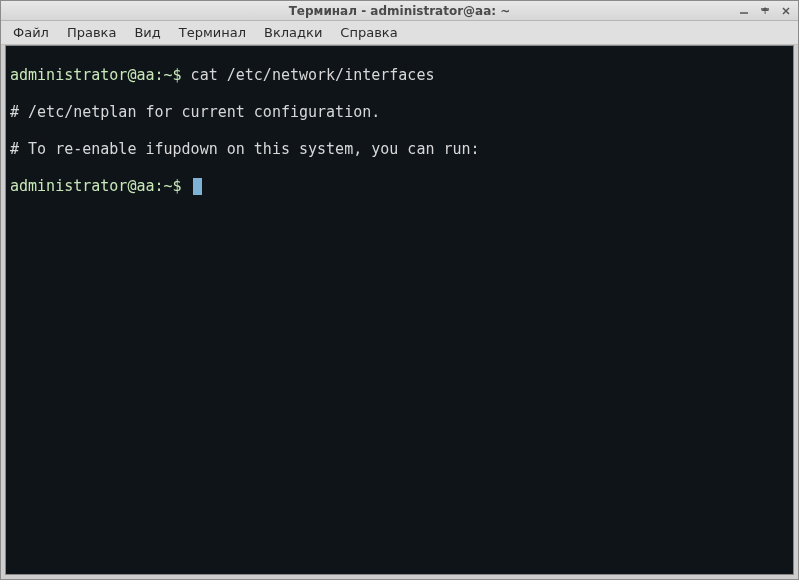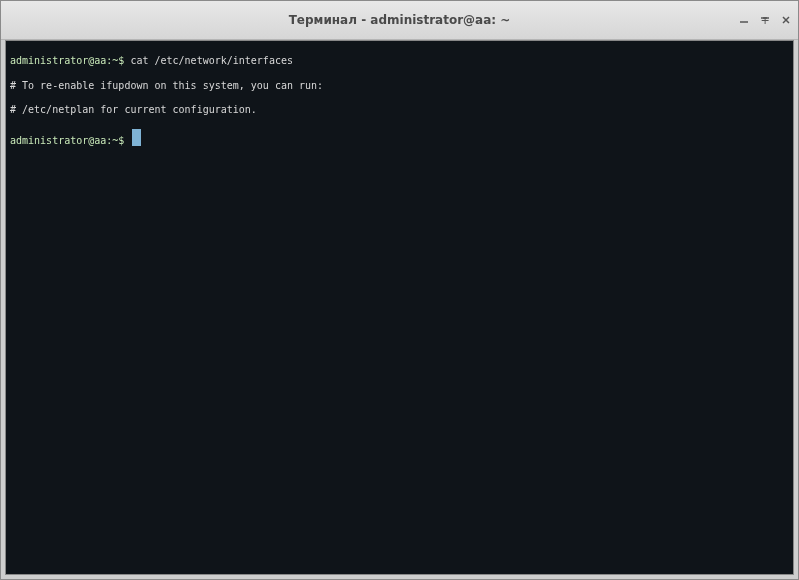--- a/index.html
+++ b/index.html
@@ -13,21 +13,21 @@
   }
   .window {
     width: 799px;
     height: 580px;
     background: #cecece;
     border: 1px solid #8a8a8a;
     display: flex;
     flex-direction: column;
   }
   .titlebar {
-    height: 39px;
+    height: 20px;
     background: linear-gradient(#e8e8e8, #d6d6d6);
     border-bottom: 1px solid #b5b5b5;
     display: flex;
     align-items: center;
     padding: 0 6px;
     color: #3a3a3a;
   }
   .titlebar .title {
     flex: 1;
     text-align: center;
@@ -66,21 +66,21 @@
   }
   .menu-item {
     padding: 3px 8px;
     cursor: pointer;
   }
   .terminal-area {
     flex: 1;
     background: #0f1419;
     color: #d8d8d8;
     font-family: "DejaVu Sans Mono", "Liberation Mono", monospace;
-    font-size: 10px;
+    font-size: 15px;
     line-height: 1.23;
     padding: 2px 4px 4px 4px;
     overflow: hidden;
     white-space: pre;
     margin: 0 4px 4px 4px;
     border: 1px solid #888;
   }
   .term-line { white-space: pre; }
   .prompt-text { color: #c8e8b8; }
   .cursor {
@@ -116,20 +116,28 @@
       </div>
       <div class="win-btn">
         <svg width="10" height="10" viewBox="0 0 10 10">
             <line x1="2" y1="2" x2="8" y2="8" stroke="#555" stroke-width="1.5"></line>
             <line x1="8" y1="2" x2="2" y2="8" stroke="#555" stroke-width="1.5"></line>
           </svg>
       </div>
     </div>
   </div>
 
+  <div class="menubar">
+    <div class="menu-item">Файл</div>
+    <div class="menu-item">Правка</div>
+    <div class="menu-item">Вид</div>
+    <div class="menu-item">Терминал</div>
+    <div class="menu-item">Вкладки</div>
+    <div class="menu-item">Справка</div>
+  </div>
 
   <div class="terminal-area">
 <div class="term-line"><span class="prompt-text">administrator@aa:~$</span><span> cat /etc/network/interfaces</span></div>
+<div class="term-line"># /etc/netplan for current configuration.</div>
 <div class="term-line"># To re-enable ifupdown on this system, you can run:</div>
-<div class="term-line"># /etc/netplan for current configuration.</div>
 <div class="term-line"><span class="prompt-text">administrator@aa:~$</span> <span class="cursor"></span></div>
   </div>
 </div>
 
 </body></html>

